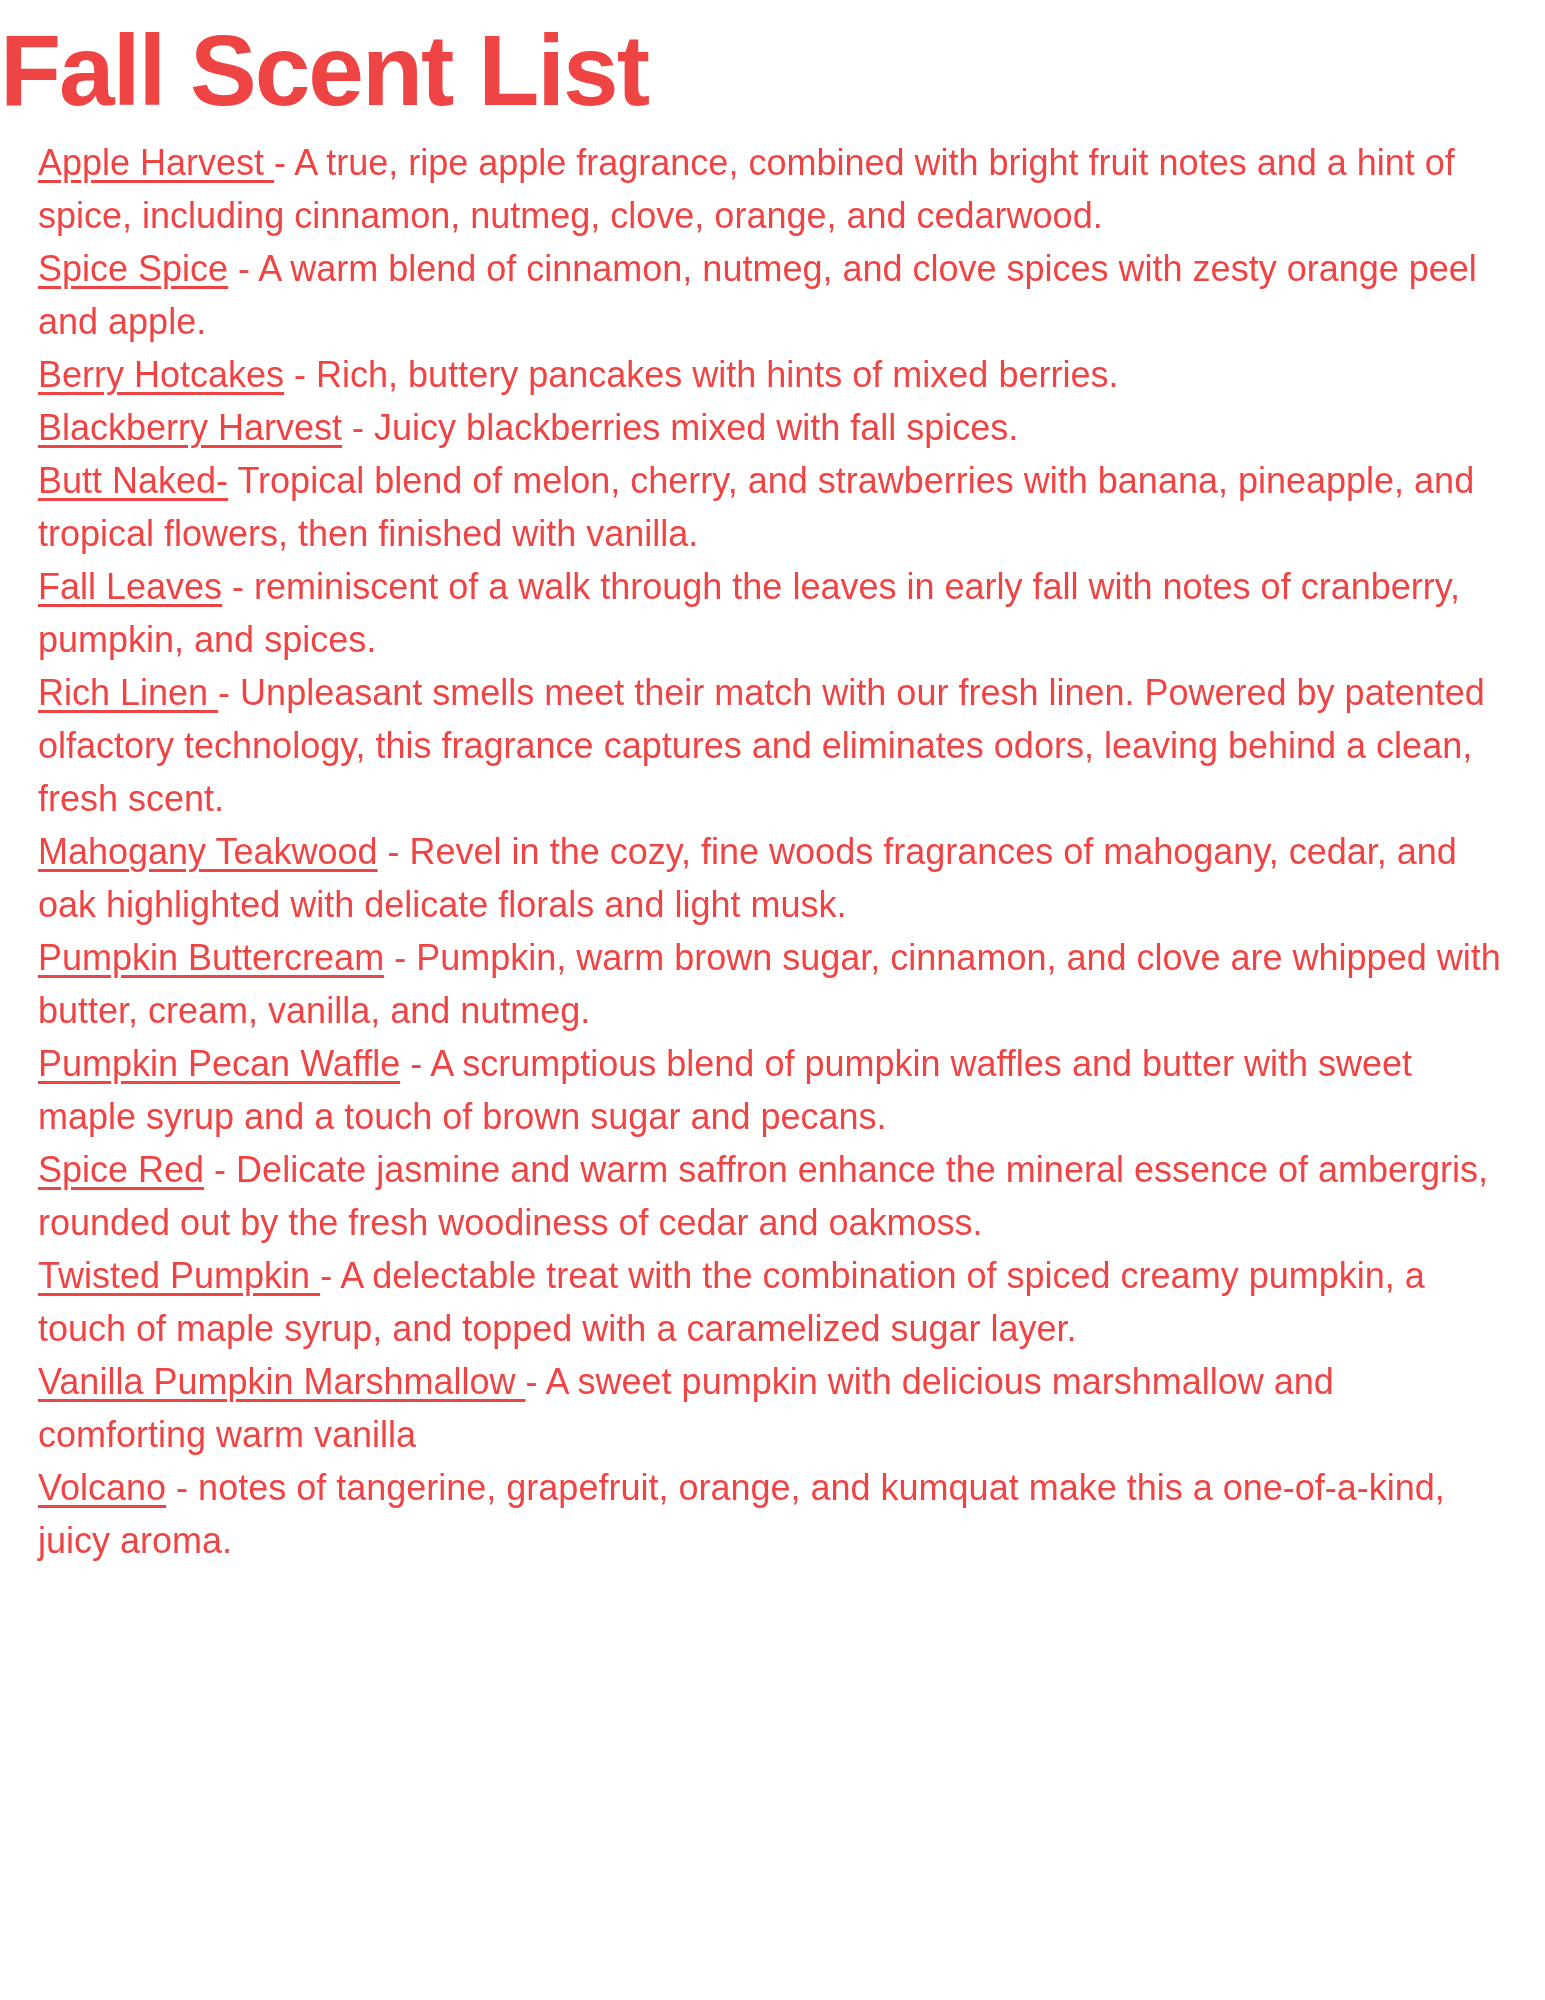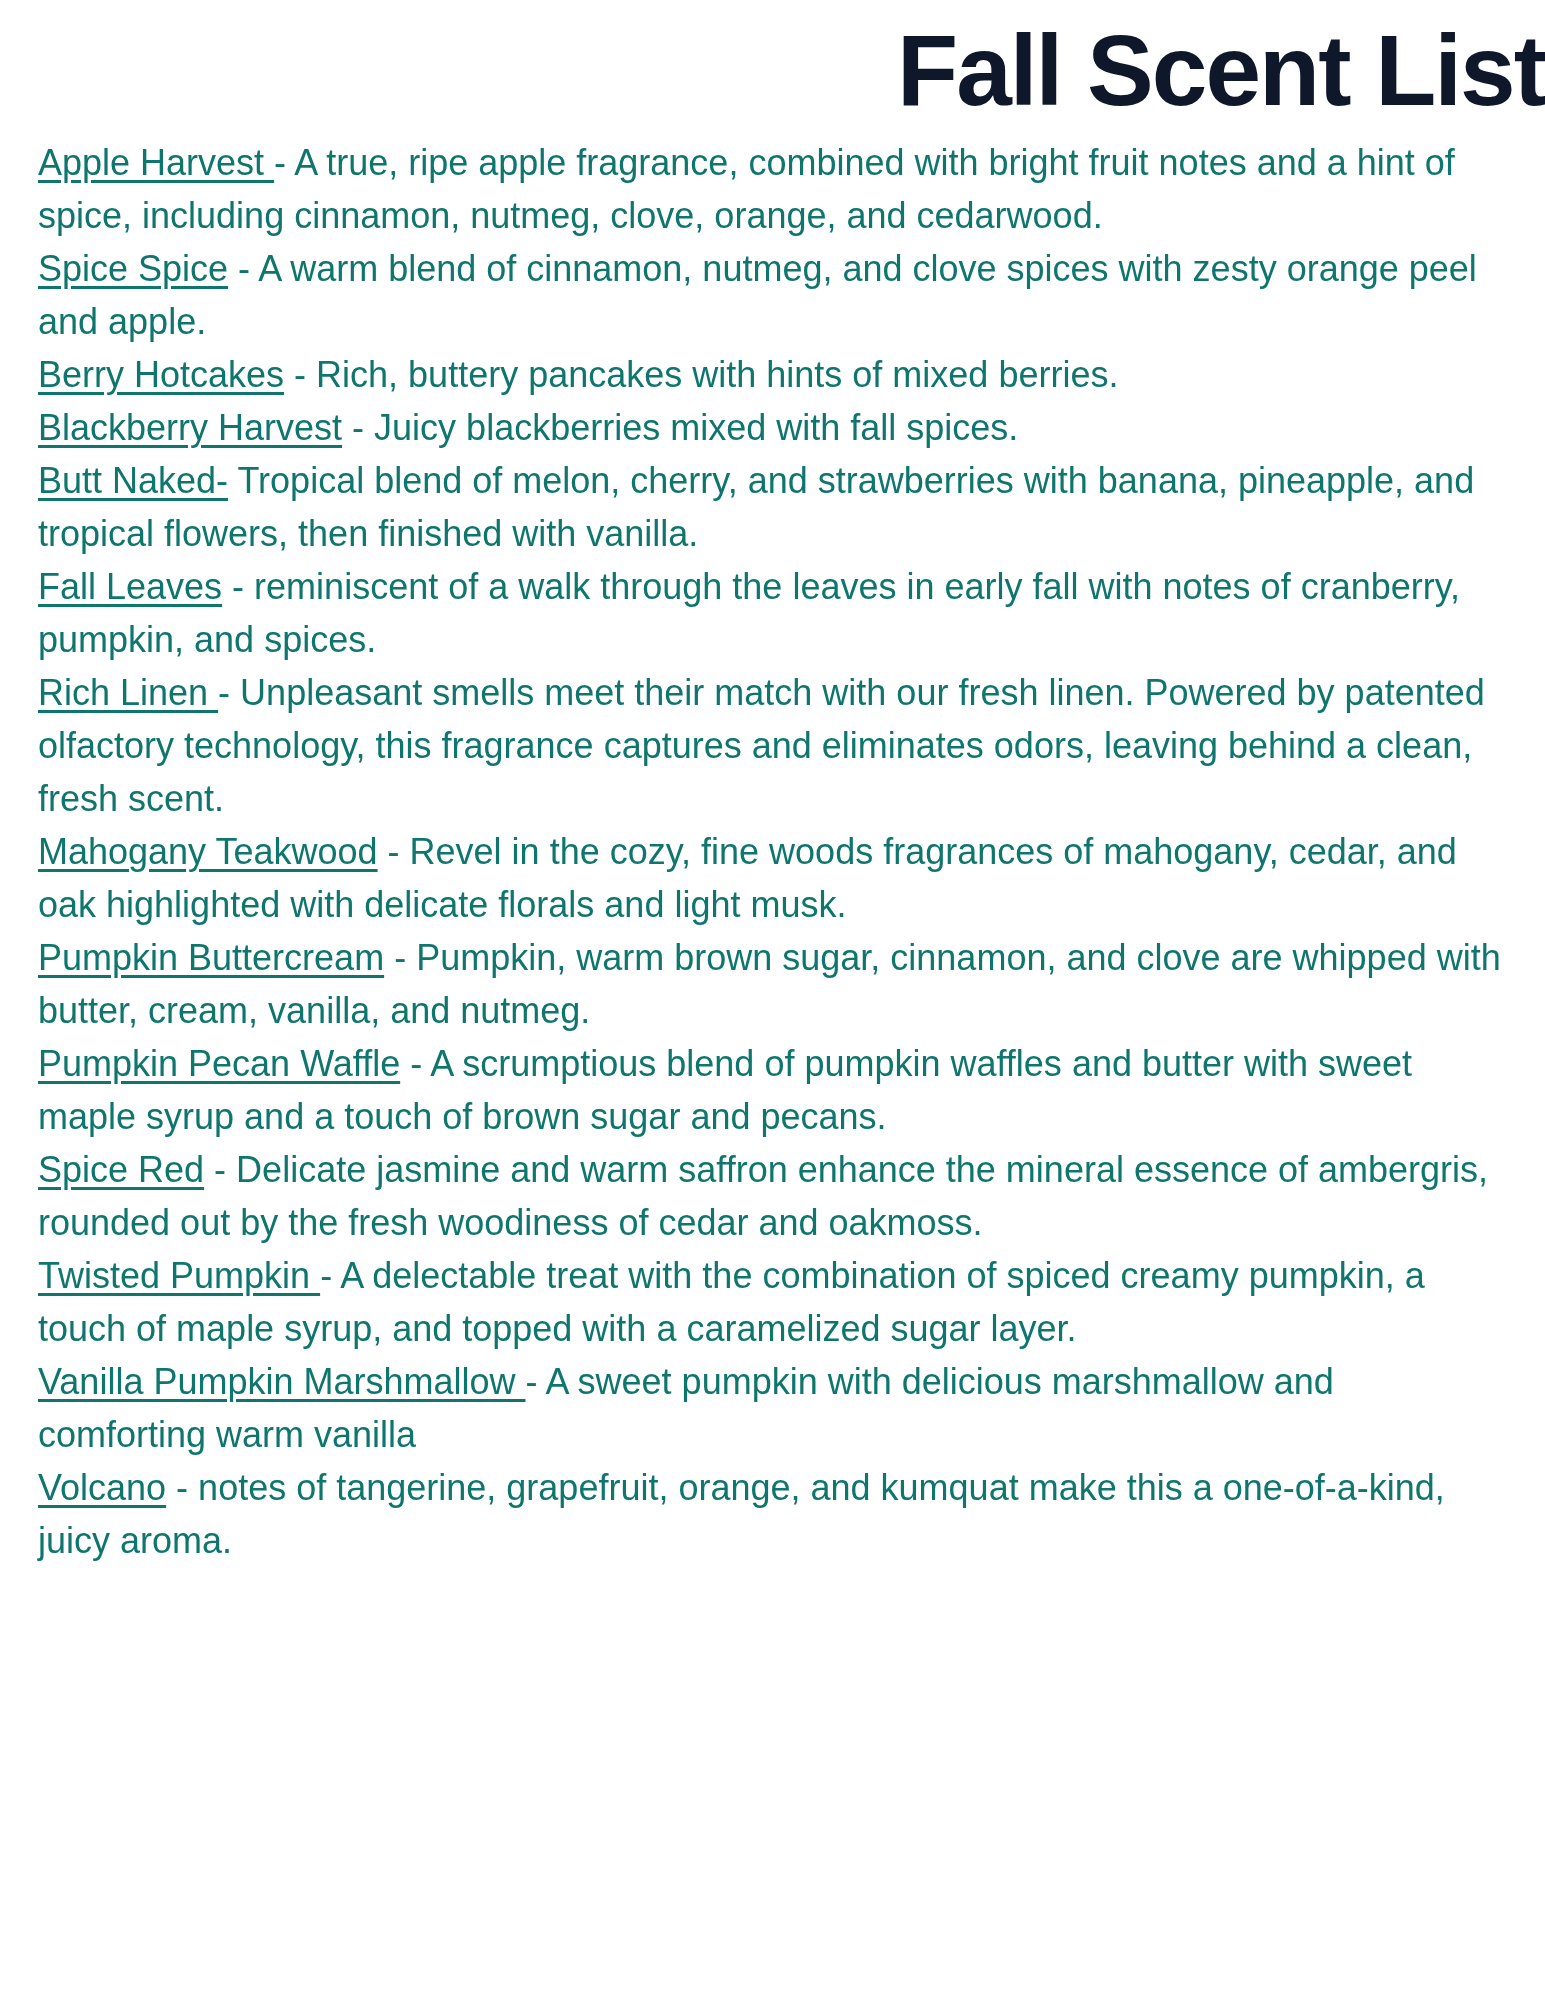--- a/index.html
+++ b/index.html
@@ -10,33 +10,33 @@
   .page {
     position: relative;
     width: 1545px;
     height: 2000px;
     background: #ffffff;
     overflow: hidden;
     font-family: "Liberation Sans", sans-serif;
   }
   .page-title {
     margin: 16px 0 12px 0;
-    text-align: right;
+    text-align: left;
     font-family: "Liberation Sans", sans-serif;
     font-weight: bold;
     font-size: 100px;
     line-height: 108px;
     letter-spacing: -2px;
-    color: #0f172a;
+    color: #ef4444;
   }
   .scent-list {
     padding: 0 42px 0 38px;
     font-size: 36px;
     line-height: 53px;
-    color: #0f766e;
+    color: #ef4444;
     font-weight: 400;
   }
   .entry {
     margin: 0;
     padding: 0;
   }
   .scent-name {
     text-decoration: underline;
     text-decoration-thickness: 2.5px;
     text-underline-offset: 5px;

